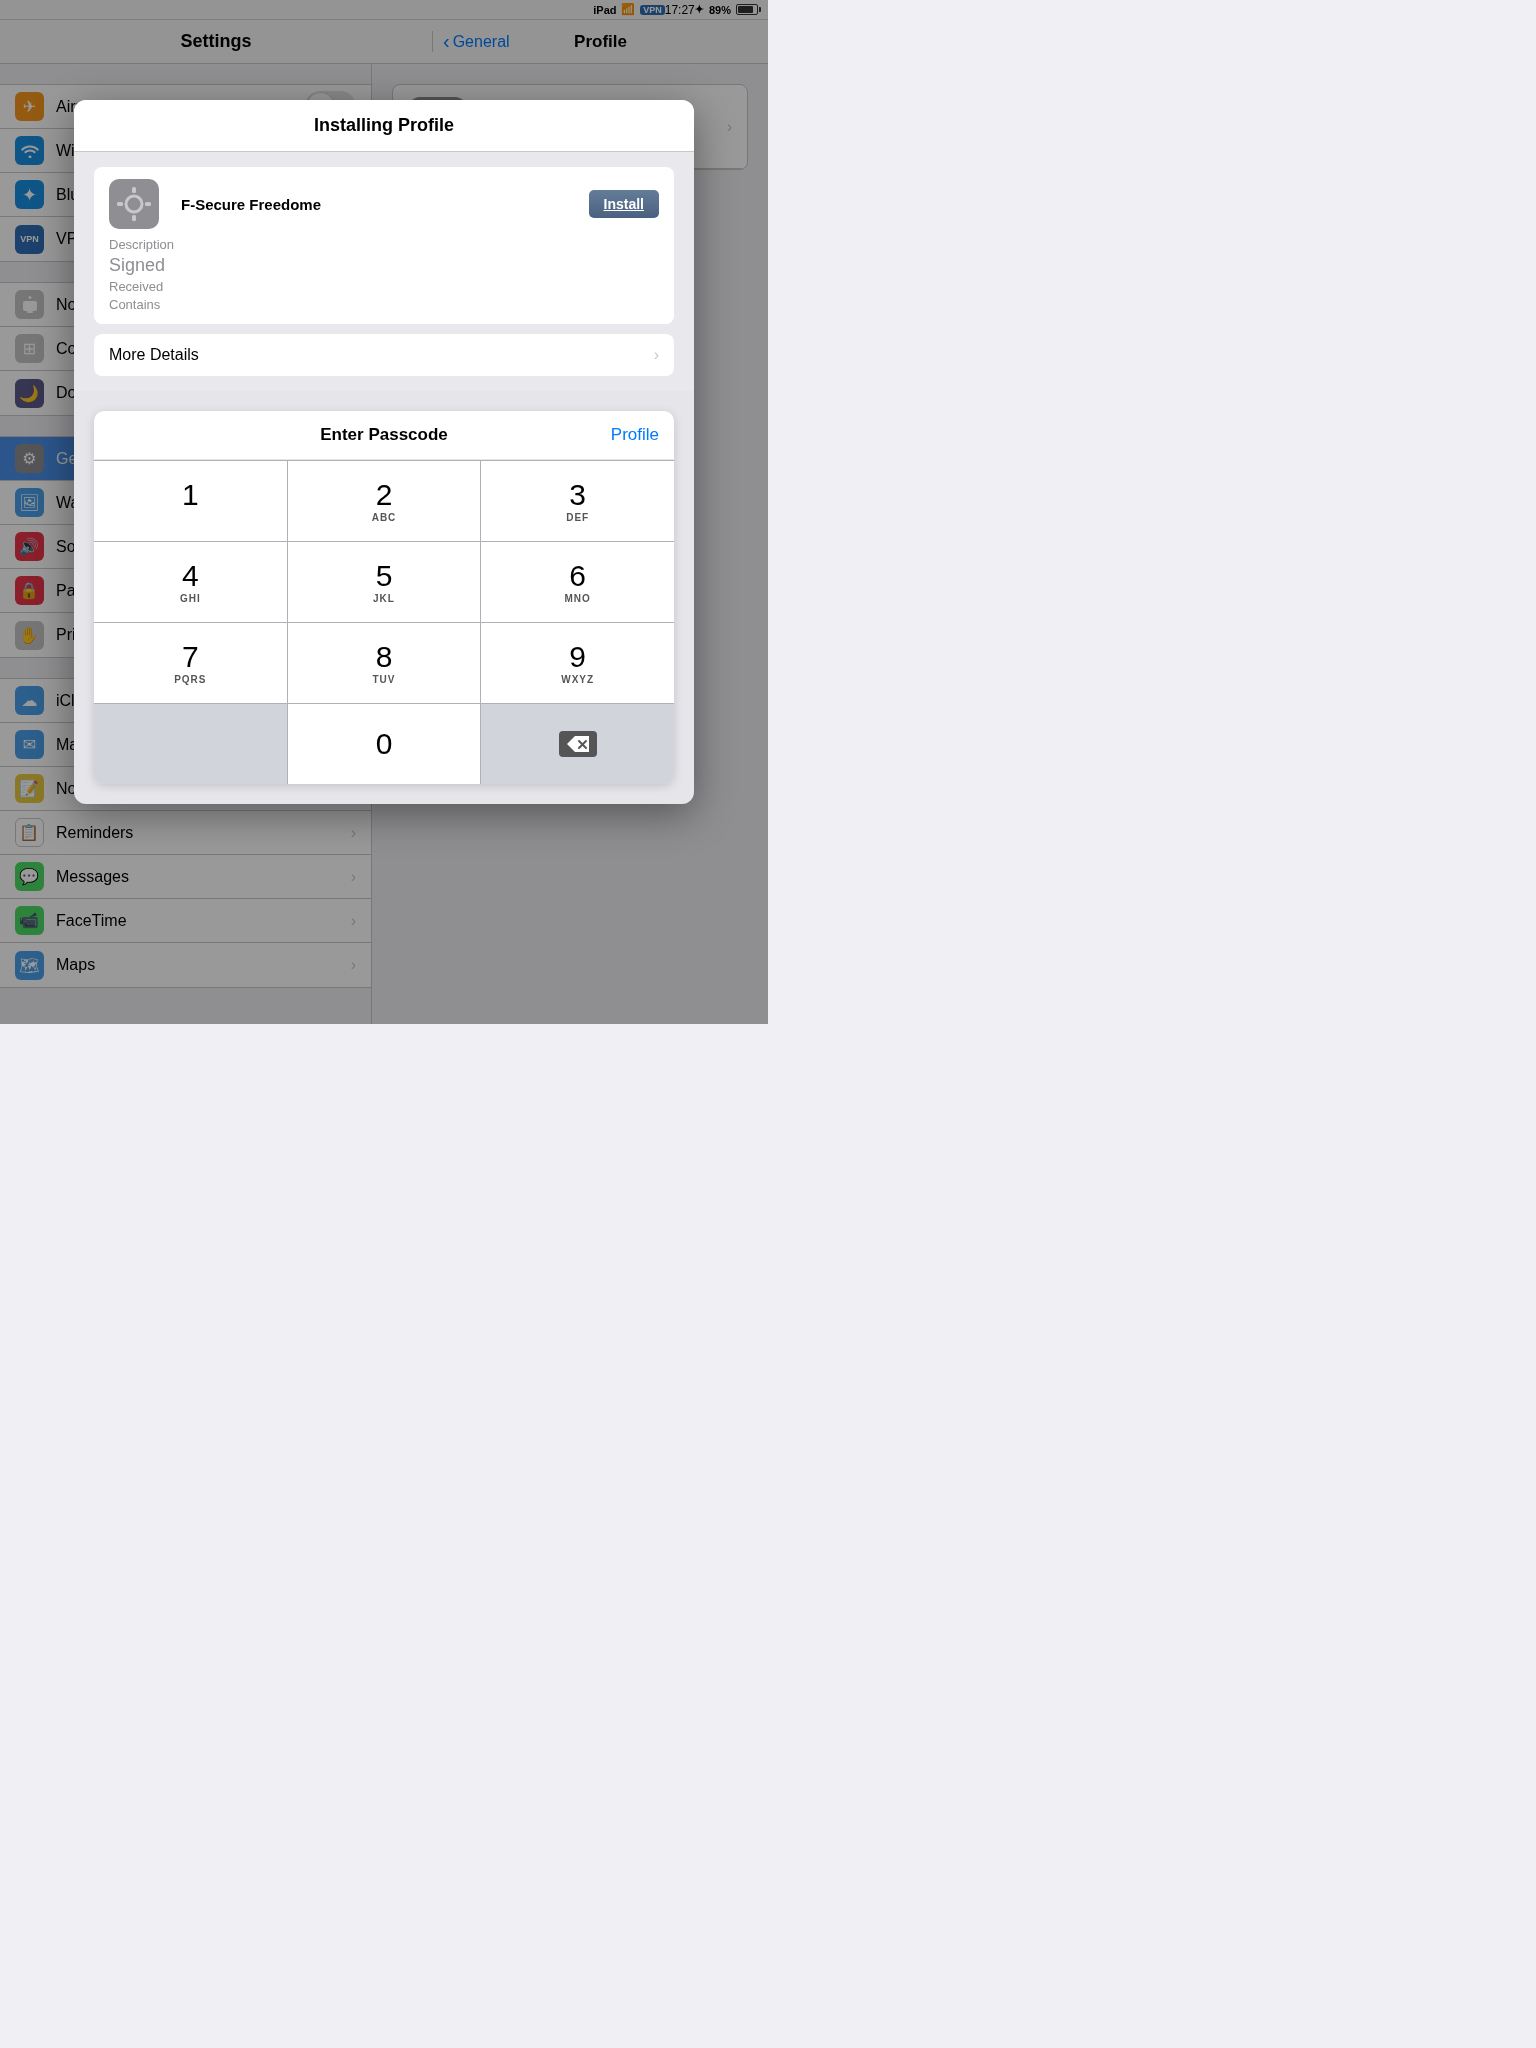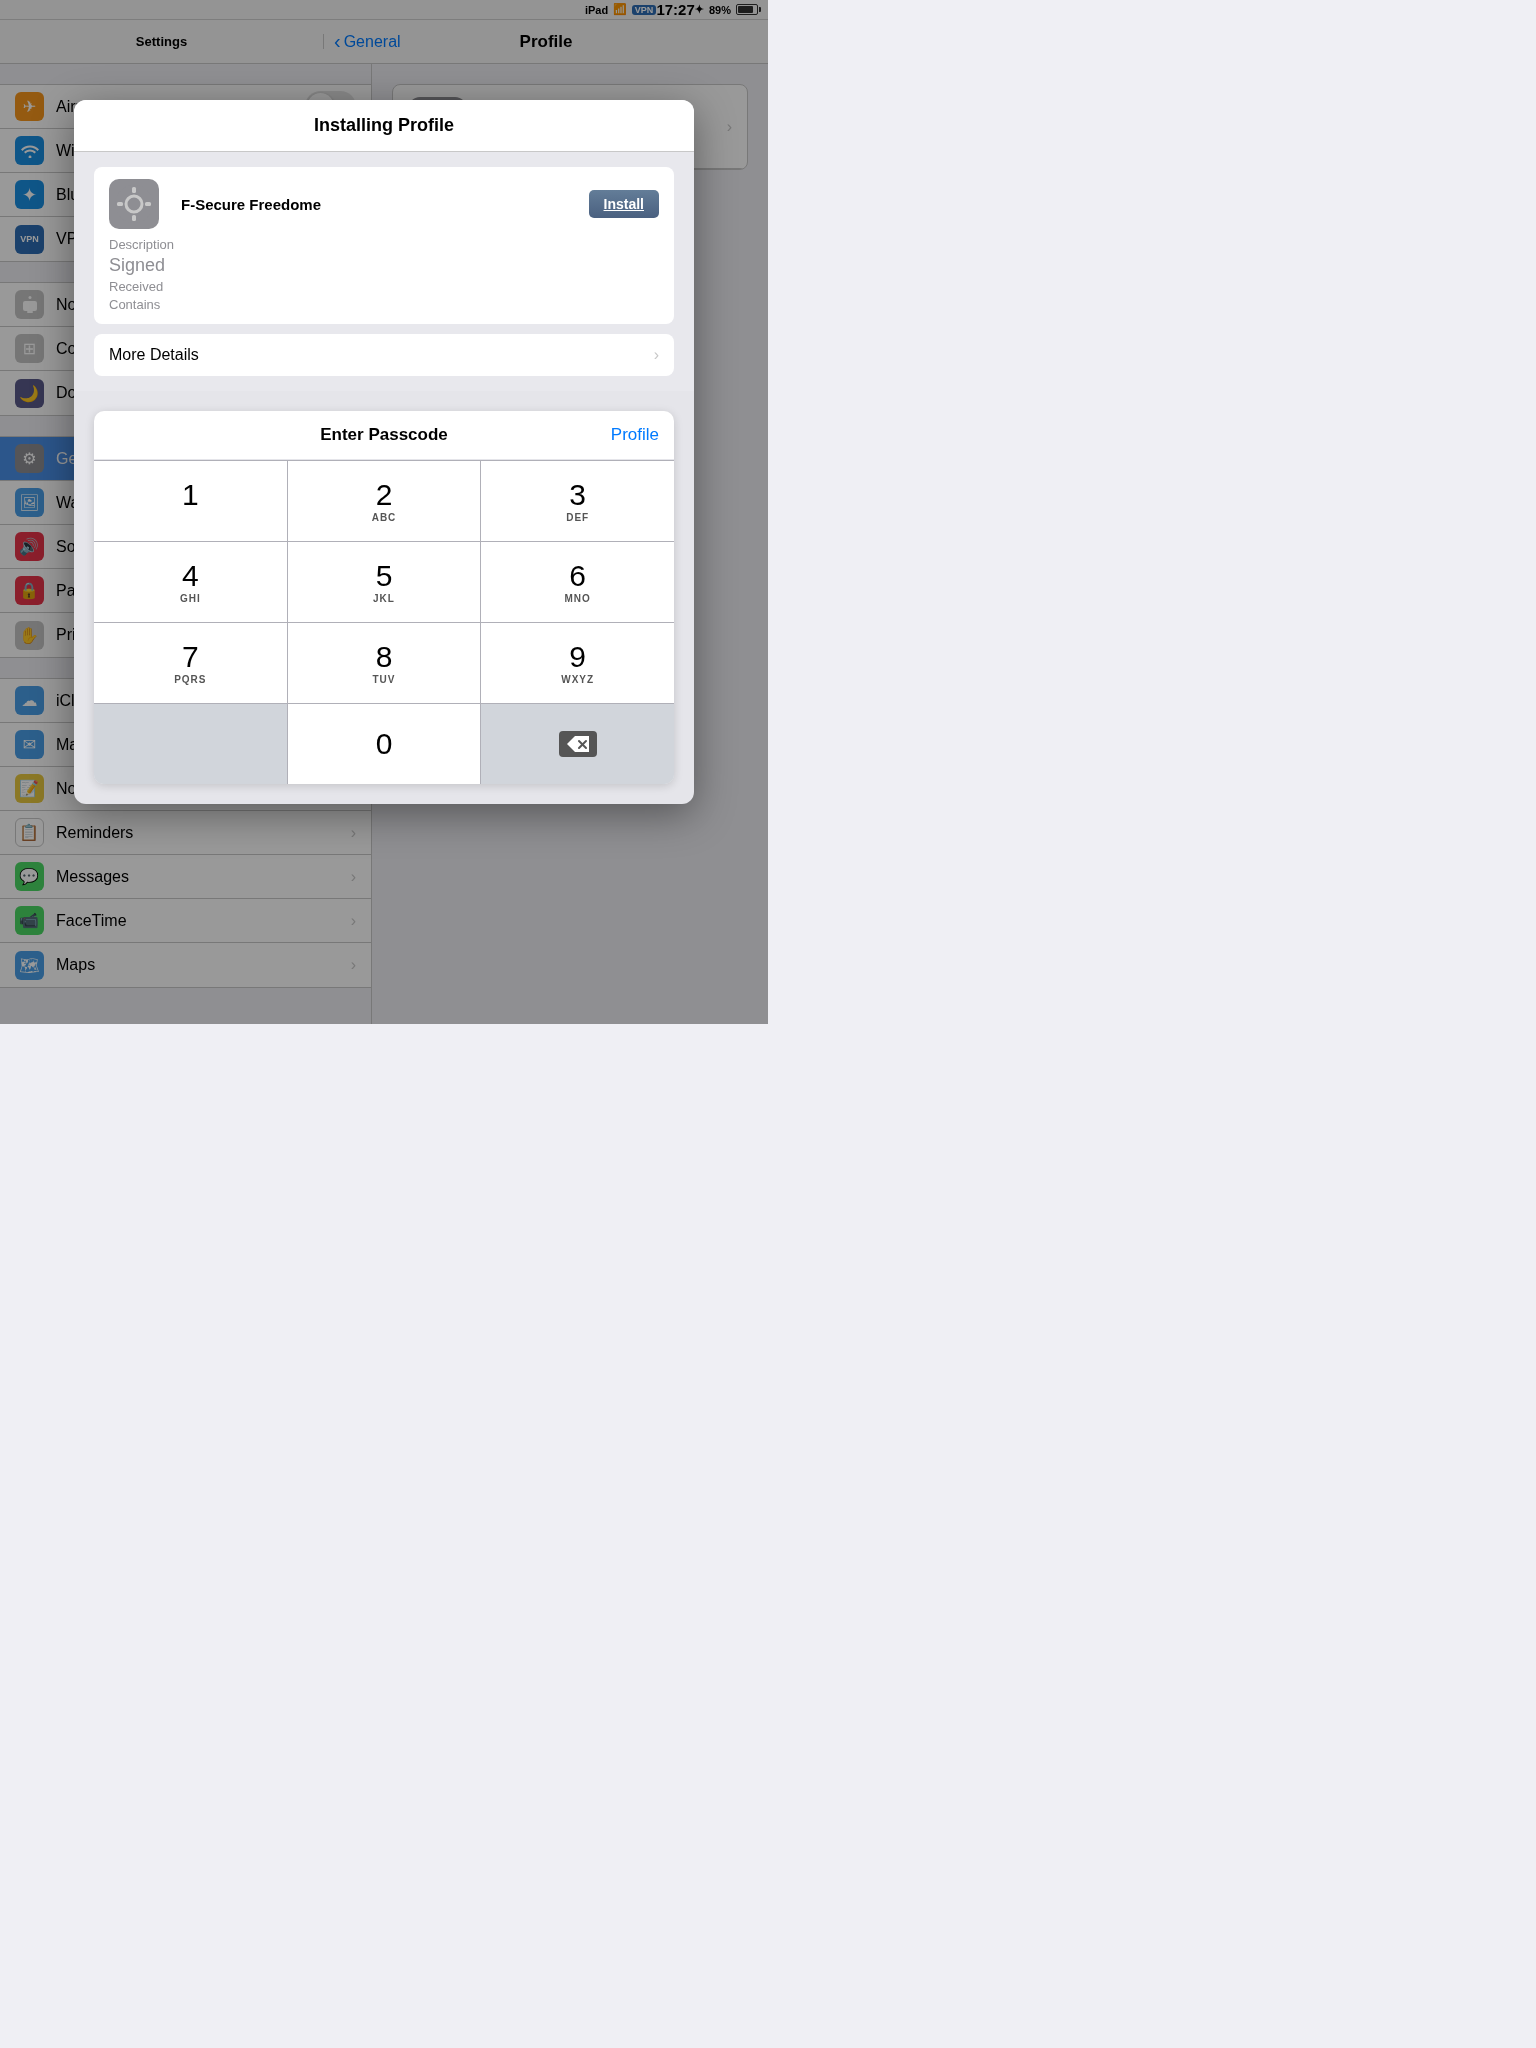--- a/index.html
+++ b/index.html
@@ -57,25 +57,25 @@
     .nav-bar {
       height: 44px;
       background: #f7f7f7;
       border-bottom: 1px solid #c8c8c8;
       display: flex;
       align-items: center;
       position: relative;
       z-index: 1;
     }
     .nav-left {
-      width: 324px;
-      display: flex;
-      align-items: center;
-      justify-content: center;
-      font-size: 13px;
+      width: 433px;
+      display: flex;
+      align-items: center;
+      justify-content: center;
+      font-size: 18px;
       font-weight: 600;
       color: #000;
       border-right: 1px solid #c8c8c8;
     }
     .nav-right {
       flex: 1;
       display: flex;
       align-items: center;
       position: relative;
     }
@@ -422,21 +422,21 @@
   </style>
 </head>
 <body>
 
 <div class="status-bar">
   <div class="status-left">
     <span>iPad</span>
     <span>📶</span>
     <span style="background:#2d6db4;color:#fff;border-radius:3px;padding:0 3px;font-size:9px;font-weight:700;">VPN</span>
   </div>
-  <div style="font-size:15px;font-weight:700;">17:27</div>
+  <div style="font-size:12px;font-weight:400;">17:27</div>
   <div class="status-right">
     <span>✦</span>
     <span>89%</span>
     <div class="battery-icon">
       <div class="battery-fill"></div>
     </div>
   </div>
 </div>
 
 <div class="nav-bar">

